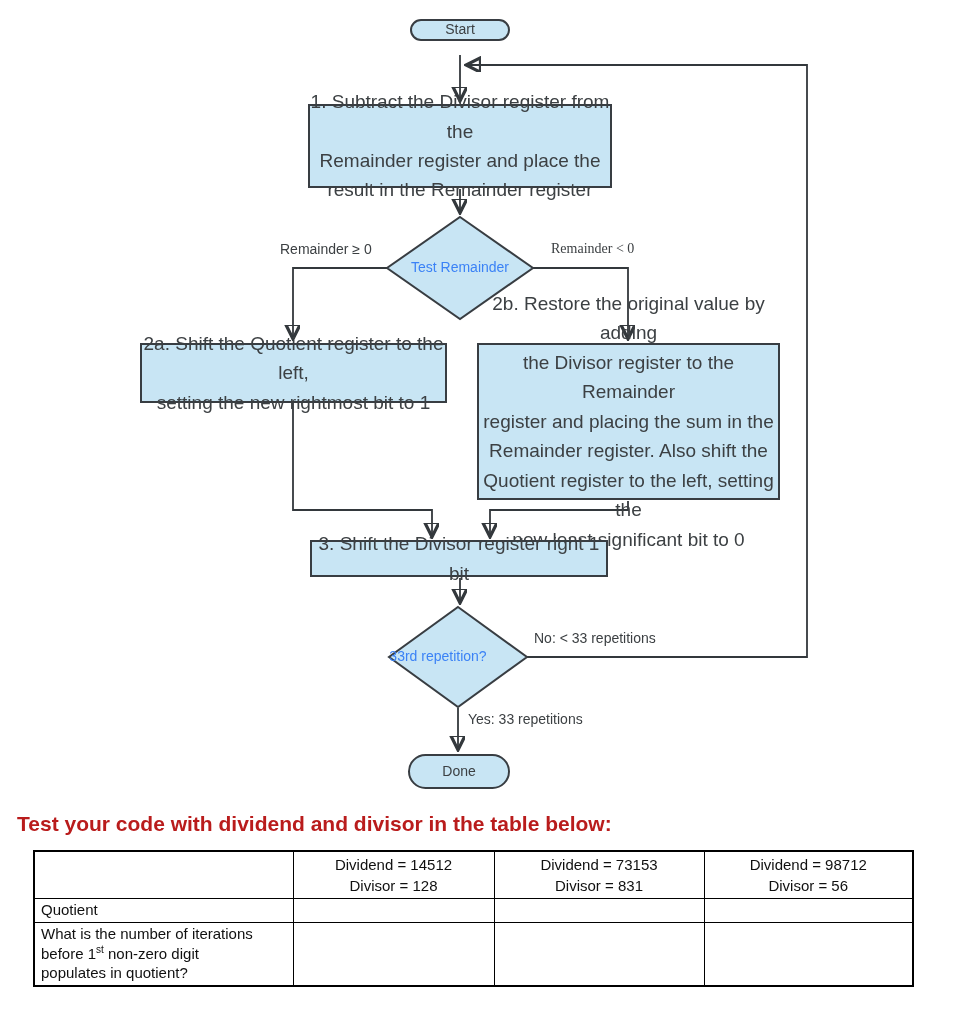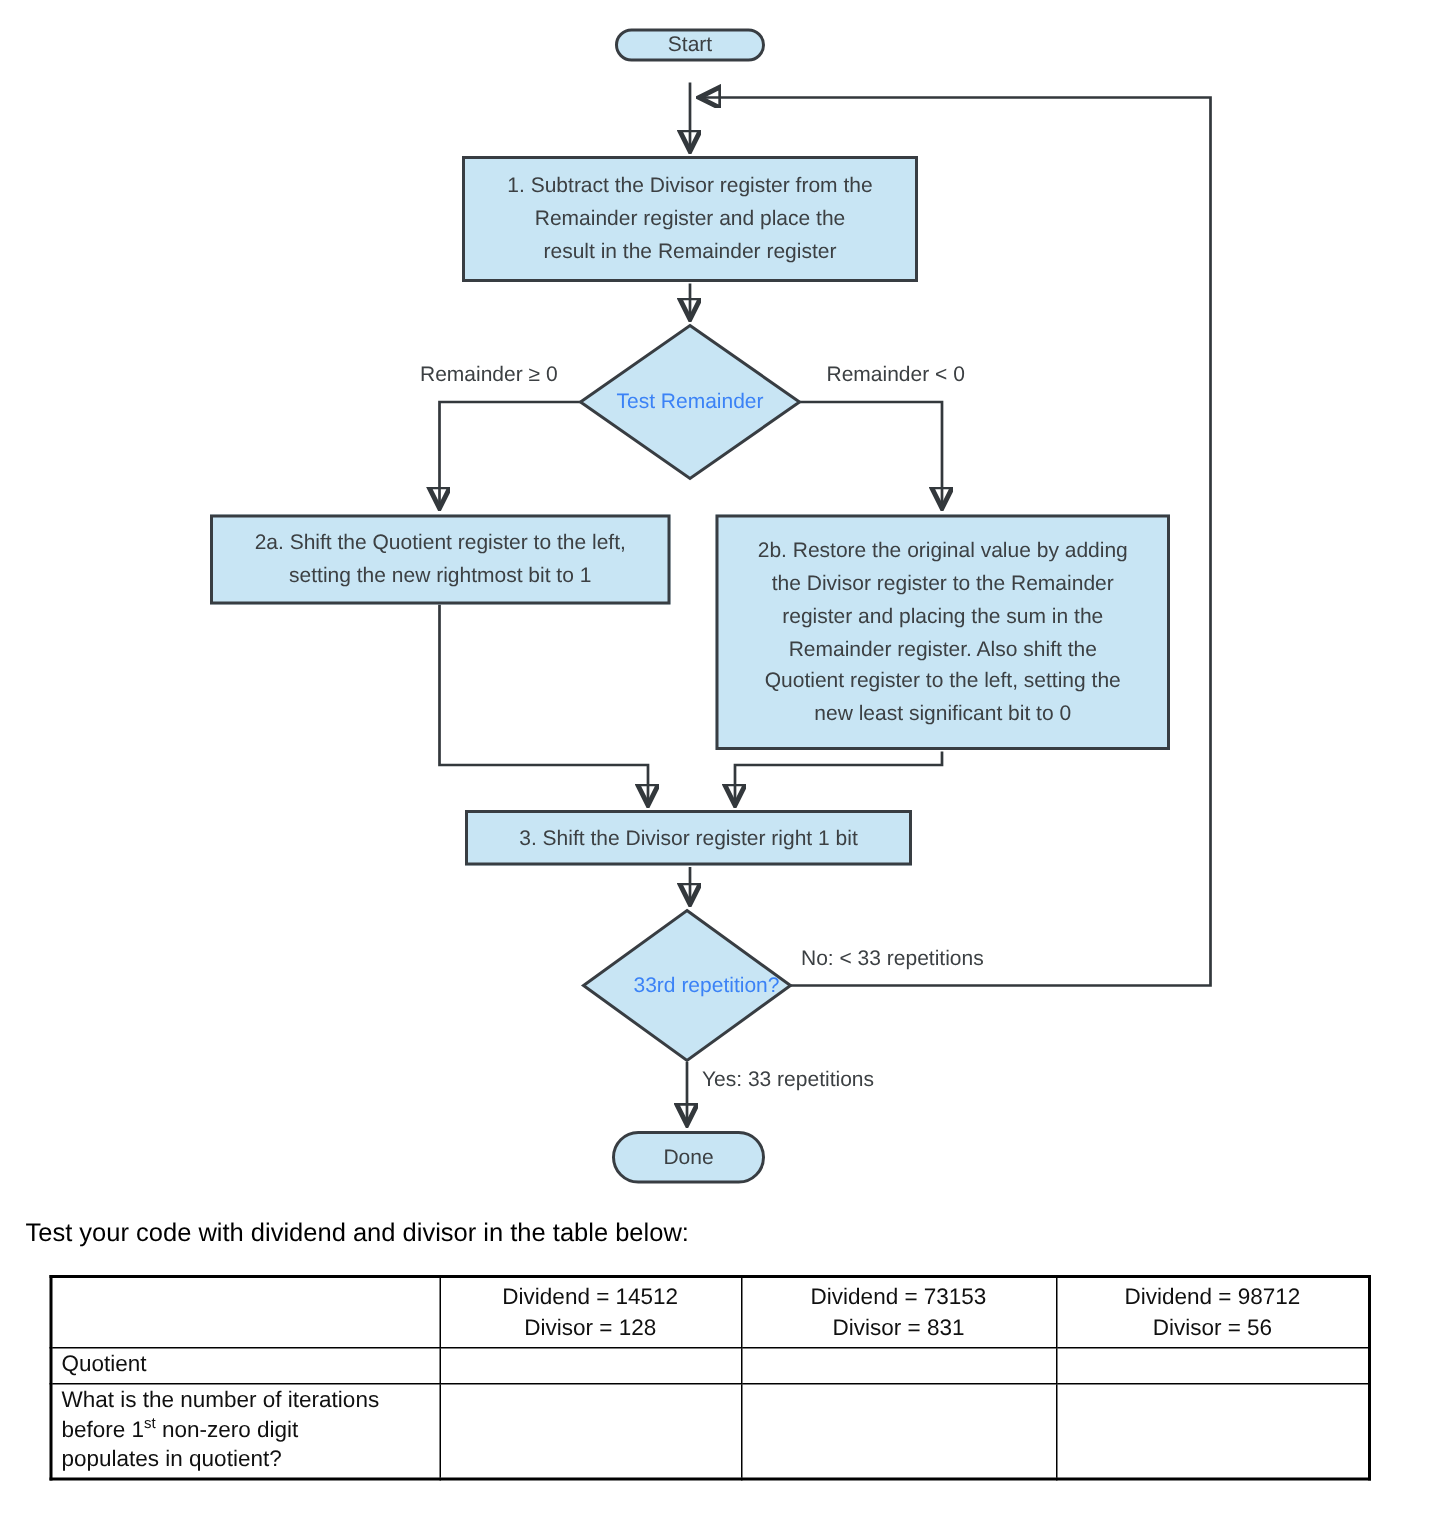--- a/index.html
+++ b/index.html
@@ -8,35 +8,35 @@
     font-family:"Liberation Sans", sans-serif; overflow:hidden;
   }
   svg.edges { position:absolute; left:0; top:0; }
   svg.edges path { fill:none; stroke:#33383c; stroke-width:1.8; }
   svg.edges polygon.diamond { fill:#c8e5f4; stroke:#383d42; stroke-width:2; }
 
   .node {
     position:absolute; box-sizing:border-box;
     display:flex; align-items:center; justify-content:center;
     background:#c8e5f4; border:2px solid #383d42;
-    color:#3c4043; font-size:14px; line-height:1.55;
+    color:#3c4043; font-size:19px; line-height:1.55;
     text-align:center; white-space:pre-line;
   }
   .pill { border-radius:20px; font-size:14px; }
   .diamond-label {
     position:absolute; color:#3b82f6; font-size:14px;
     text-align:center; white-space:nowrap;
   }
   .edge-label {
     position:absolute; color:#3c4043; font-size:14px; white-space:nowrap;
   }
 
   .instruction {
     position:absolute; left:17px; top:812px; margin:0;
-    font-size:17px; font-weight:normal; color:#000000;
+    font-size:21px; font-weight:bold; color:#b91c1c;
   }
   table.test-table {
     position:absolute; left:33px; top:850px;
     border-collapse:collapse; table-layout:fixed; width:879px;
     font-size:15px; color:#101010; border:2px solid #000;
   }
   table.test-table th, table.test-table td {
     border:1px solid #000; padding:2px 6px; box-sizing:border-box;
     font-weight:normal; vertical-align:middle;
   }
@@ -76,41 +76,41 @@
 
     <div class="node" style="left:308px; top:104px; width:304px; height:84px;">
       <span>1.  Subtract the Divisor register from the
 Remainder register and place the
 result in the Remainder register</span>
     </div>
 
     <div class="diamond-label" style="left:390px; top:259px; width:140px;">Test Remainder</div>
 
     <div class="edge-label" style="left:280px; top:241px;">Remainder ≥ 0</div>
-    <div class="edge-label" style="left:551px; top:241px;">Remainder &lt; 0</div>
+    <div class="edge-label" style="left:551px; top:241px;font-family:Liberation Serif, serif;">Remainder &lt; 0</div>
 
     <div class="node" style="left:140px; top:343px; width:307px; height:60px;">
       <span>2a.  Shift the Quotient register to the left,
 setting the new rightmost bit to 1</span>
     </div>
 
     <div class="node" style="left:477px; top:343px; width:303px; height:157px;">
       <span>2b.  Restore the original value by adding
 the Divisor register to the Remainder
 register and placing the sum in the
 Remainder register. Also shift the
 Quotient register to the left, setting the
 new least significant bit to 0</span>
     </div>
 
     <div class="node" style="left:310px; top:540px; width:298px; height:37px;">
       <span>3.  Shift the Divisor register right 1 bit</span>
     </div>
 
-    <div class="diamond-label" style="left:405px; top:648px; width:132px;">33rd repetition?</div>
+    <div class="diamond-label" style="left:372px; top:648px; width:132px;">33rd repetition?</div>
 
     <div class="edge-label" style="left:534px; top:630px;">No: &lt; 33 repetitions</div>
     <div class="edge-label" style="left:468px; top:711px;">Yes: 33 repetitions</div>
 
     <div class="node pill" style="left:408px; top:754px; width:102px; height:35px;">
       <span>Done</span>
     </div>
   </div>
 
   <p class="instruction">Test your code with dividend and divisor in the table below:</p>

